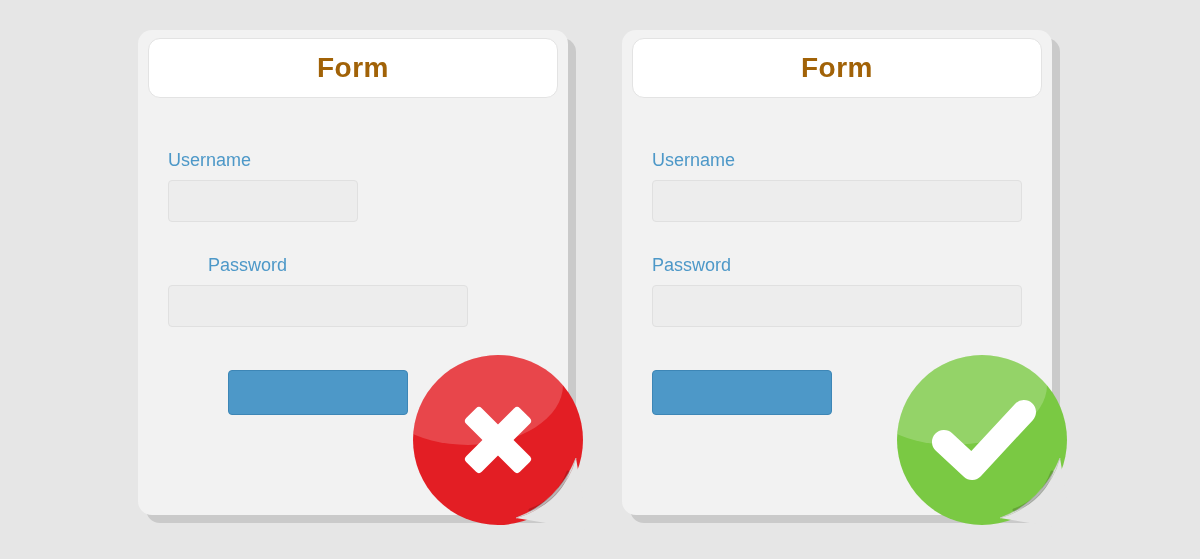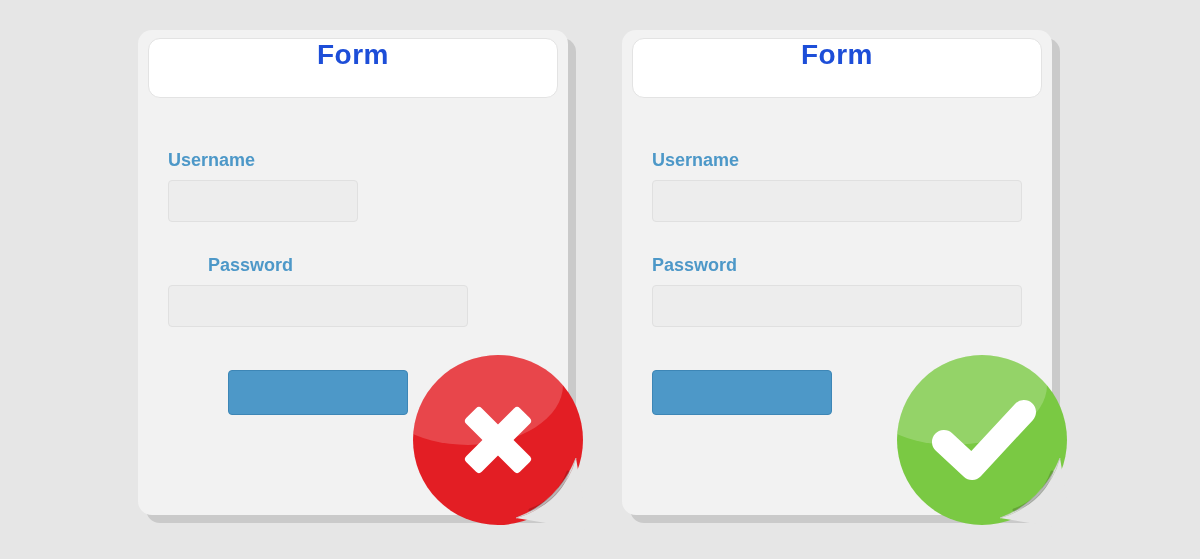--- a/index.html
+++ b/index.html
@@ -24,32 +24,32 @@
   .card-right { left:622px; top:30px; }
 
   .card-header {
     position:absolute;
     left:10px; right:10px; top:8px;
     height:60px;
     background:#ffffff;
     border:1px solid #e3e3e3;
     border-radius:12px;
     display:flex;
-    align-items:flex-start;
+    align-items:center;
     justify-content:center;
     font-size:28px;
     font-weight:600;
-    color:#1d4ed8;
+    color:#a16207;
     letter-spacing:0.5px;
   }
 
   .field-label {
     position:absolute;
     font-size:18px;
-    font-weight:700;
+    font-weight:400;
     color:#4d98c8;
   }
   .field-input {
     position:absolute;
     height:42px;
     background:#ededed;
     border:1px solid #e0e0e0;
     border-radius:4px;
     padding:0 10px;
     font-size:16px;

